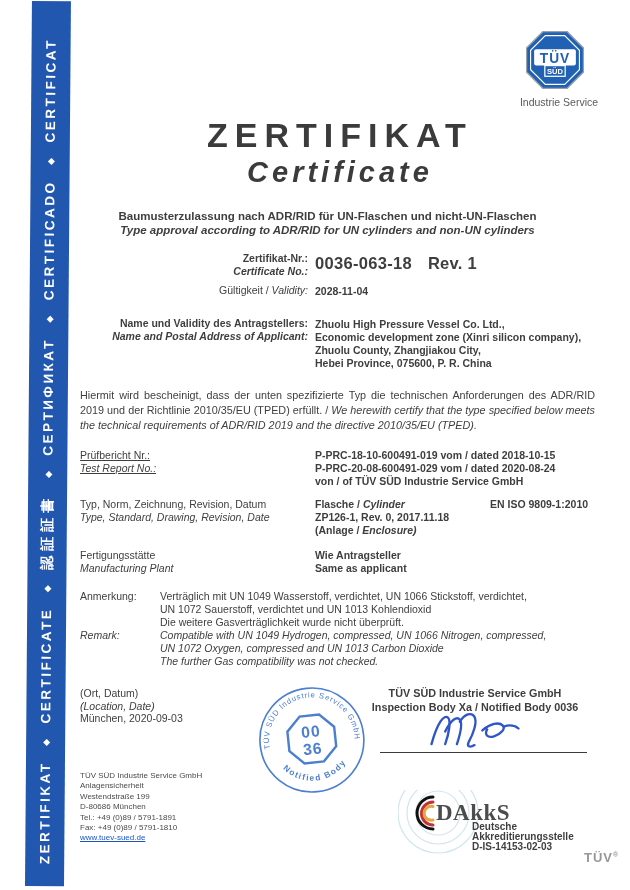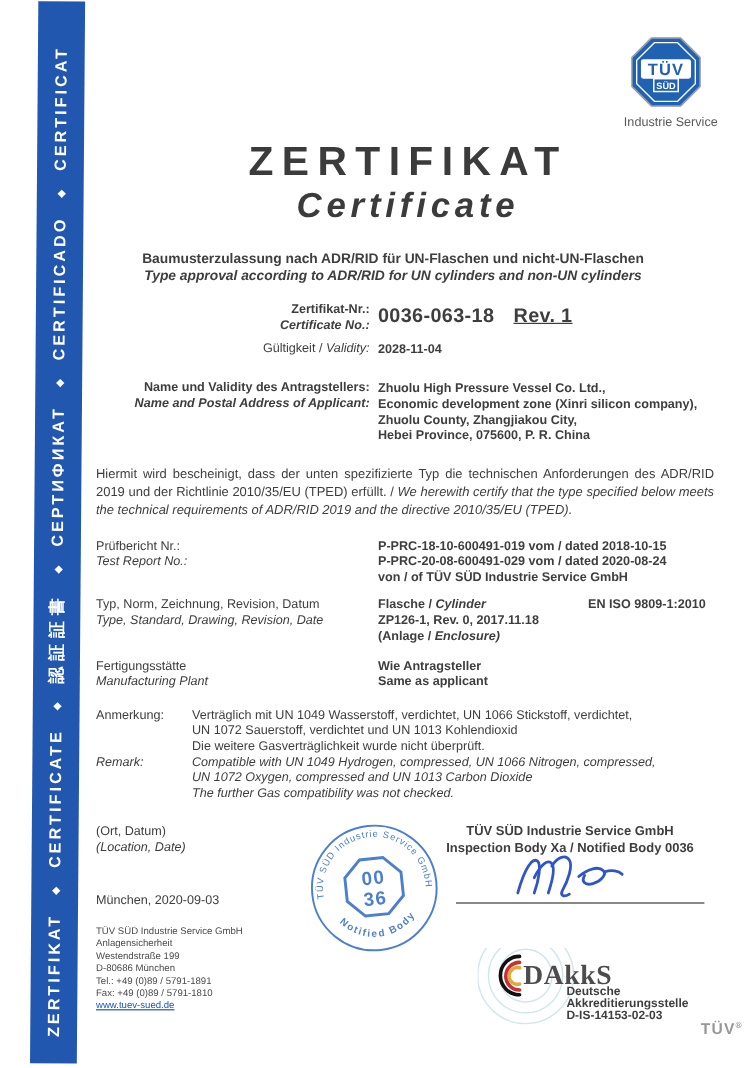--- a/index.html
+++ b/index.html
@@ -18,21 +18,21 @@
   .llabel{position:absolute;left:80px;font-size:10.5px;line-height:13px;}
   .val{position:absolute;left:315px;font-size:10.5px;line-height:13px;font-weight:bold;}
   .b{font-weight:bold}.i{font-style:italic}
   .title-de{position:absolute;left:80px;width:520px;top:116px;text-align:center;
             font-size:34px;font-weight:bold;letter-spacing:7px;color:#3b3b3b;}
   .title-en{position:absolute;left:80px;width:520px;top:156px;text-align:center;
             font-size:29px;font-weight:bold;font-style:italic;letter-spacing:4px;color:#3b3b3b;}
   .subtitle{position:absolute;left:55px;width:545px;top:210px;text-align:center;
             font-size:11.5px;line-height:13.5px;font-weight:bold;}
   .certnum{position:absolute;left:315px;top:254px;font-size:16.5px;font-weight:bold;letter-spacing:0.3px;}
-  .certnum .rev{margin-left:16px;text-decoration:underline;}
+  .certnum .rev{margin-left:16px;}
   .statement{position:absolute;left:80px;top:388px;width:515px;font-size:10.8px;line-height:15px;text-align:justify;}
   .smalltext{font-size:8px;line-height:10.4px;color:#4a4a4a;}
   .link{color:#1a56c4;text-decoration:underline;margin-top:31px;}
   .sig-rule{position:absolute;left:380px;top:752px;width:207px;border-top:1.2px solid #3a3a3a;}
   .insp-head{position:absolute;left:355px;width:240px;top:686px;text-align:center;
              font-size:10.8px;line-height:14px;font-weight:bold;}
   .signer{position:absolute;left:380px;width:207px;top:757px;text-align:center;font-size:9.5px;color:#4a4a4a;}
   .stamp{position:absolute;left:256px;top:685px;transform:rotate(-6deg);}
   .dakks-lines{position:absolute;left:472px;top:822px;font-size:10px;line-height:10px;font-weight:bold;color:#3f3f3f;}
   .tuv-mark{position:absolute;left:584px;top:850px;font-size:13px;font-weight:bold;color:#979797;letter-spacing:1px;}
@@ -98,21 +98,21 @@
     <div>Economic development zone (Xinri silicon company),</div>
     <div>Zhuolu County, Zhangjiakou City,</div>
     <div>Hebei Province, 075600, P. R. China</div>
   </div>
 
   <div class="statement">
     <span>Hiermit wird bescheinigt, dass der unten spezifizierte Typ die technischen Anforderungen des ADR/RID 2019 und der Richtlinie 2010/35/EU (TPED) erfüllt. /</span>
     <span class="i">We herewith certify that the type specified below meets the technical requirements of ADR/RID 2019 and the directive 2010/35/EU (TPED).</span>
   </div>
 
-  <div class="llabel" style="top:449px;">
+  <div class="llabel" style="top:449px;text-decoration:underline;">
     <div>Prüfbericht Nr.:</div>
     <div class="i">Test Report No.:</div>
   </div>
   <div class="val" style="top:449px;">
     <div>P-PRC-18-10-600491-019 vom / dated 2018-10-15</div>
     <div>P-PRC-20-08-600491-029 vom / dated 2020-08-24</div>
     <div>von / of TÜV SÜD Industrie Service GmbH</div>
   </div>
 
   <div class="llabel" style="top:498px;">
@@ -147,21 +147,21 @@
   <div class="abs i" style="left:160px;top:629px;font-size:10.5px;line-height:13px;">
     <div>Compatible with UN 1049 Hydrogen, compressed, UN 1066 Nitrogen, compressed,</div>
     <div>UN 1072 Oxygen, compressed and UN 1013 Carbon Dioxide</div>
     <div>The further Gas compatibility was not checked.</div>
   </div>
 
   <div class="llabel" style="top:687px;">
     <div>(Ort, Datum)</div>
     <div class="i">(Location, Date)</div>
   </div>
-  <div class="llabel" style="top:744px;">München, 2020-09-03</div>
+  <div class="llabel" style="top:712px;">München, 2020-09-03</div>
 
   <svg class="stamp" width="112" height="112" viewBox="0 0 110 110">
     <circle cx="55" cy="54" r="51" fill="none" stroke="#4d7fd0" stroke-width="1.6"></circle>
     <defs>
       <path id="arcTop" d="M 15.5 68.4 A 42 42 0 1 1 94.5 68.4"></path>
       <path id="arcBot" d="M 22.2 76.9 A 40 40 0 0 0 87.8 76.9"></path>
     </defs>
     <text font-size="7.6" fill="#4d7fd0" letter-spacing="0.8">
       <textPath href="#arcTop" startOffset="50%" text-anchor="middle">TÜV SÜD Industrie Service GmbH</textPath>
     </text>

